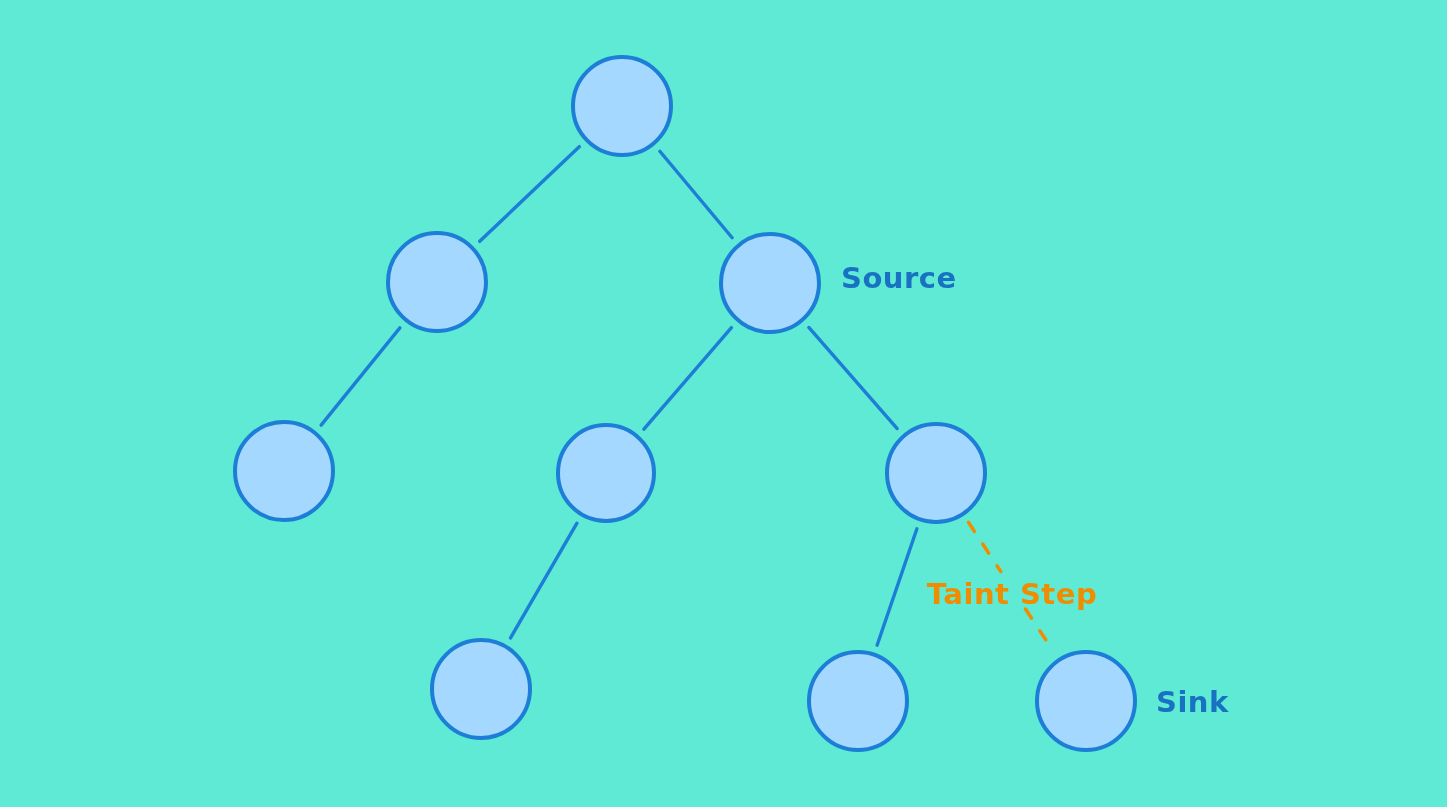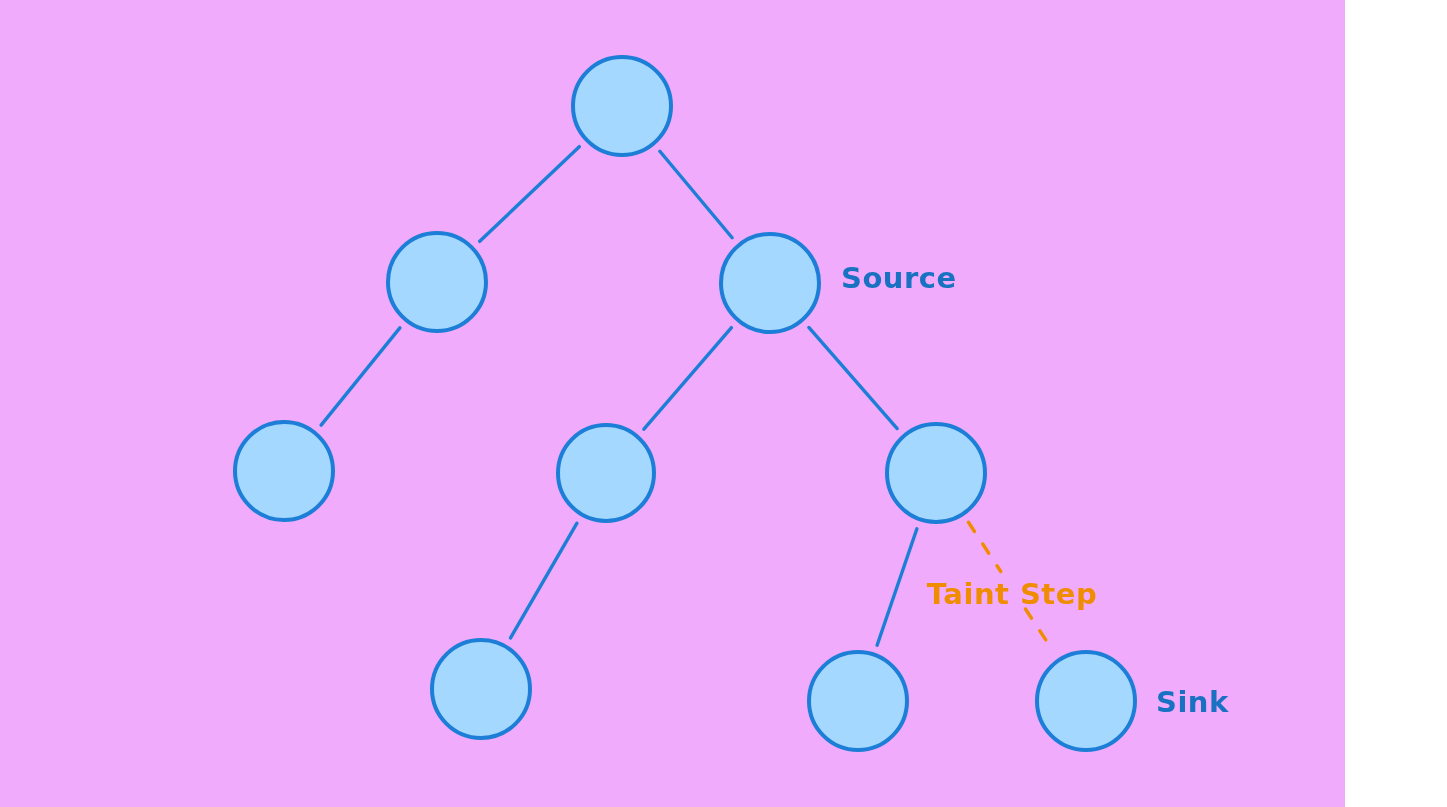--- a/index.html
+++ b/index.html
@@ -6,23 +6,23 @@
     margin: 0;
     padding: 0;
     background: #ffffff;
     width: 1447px;
     height: 807px;
     overflow: hidden;
     font-family: "DejaVu Sans", sans-serif;
   }
   .canvas-wrap {
     position: relative;
-    width: 1345px;
+    width: 1447px;
     height: 807px;
-    background: #f0abfc;
+    background: #5eead4;
   }
   svg text {
     font-family: "DejaVu Sans", sans-serif;
     font-weight: 600;
     font-size: 29px;
     letter-spacing: 0.5px;
   }
 </style>
 </head>
 <body>

